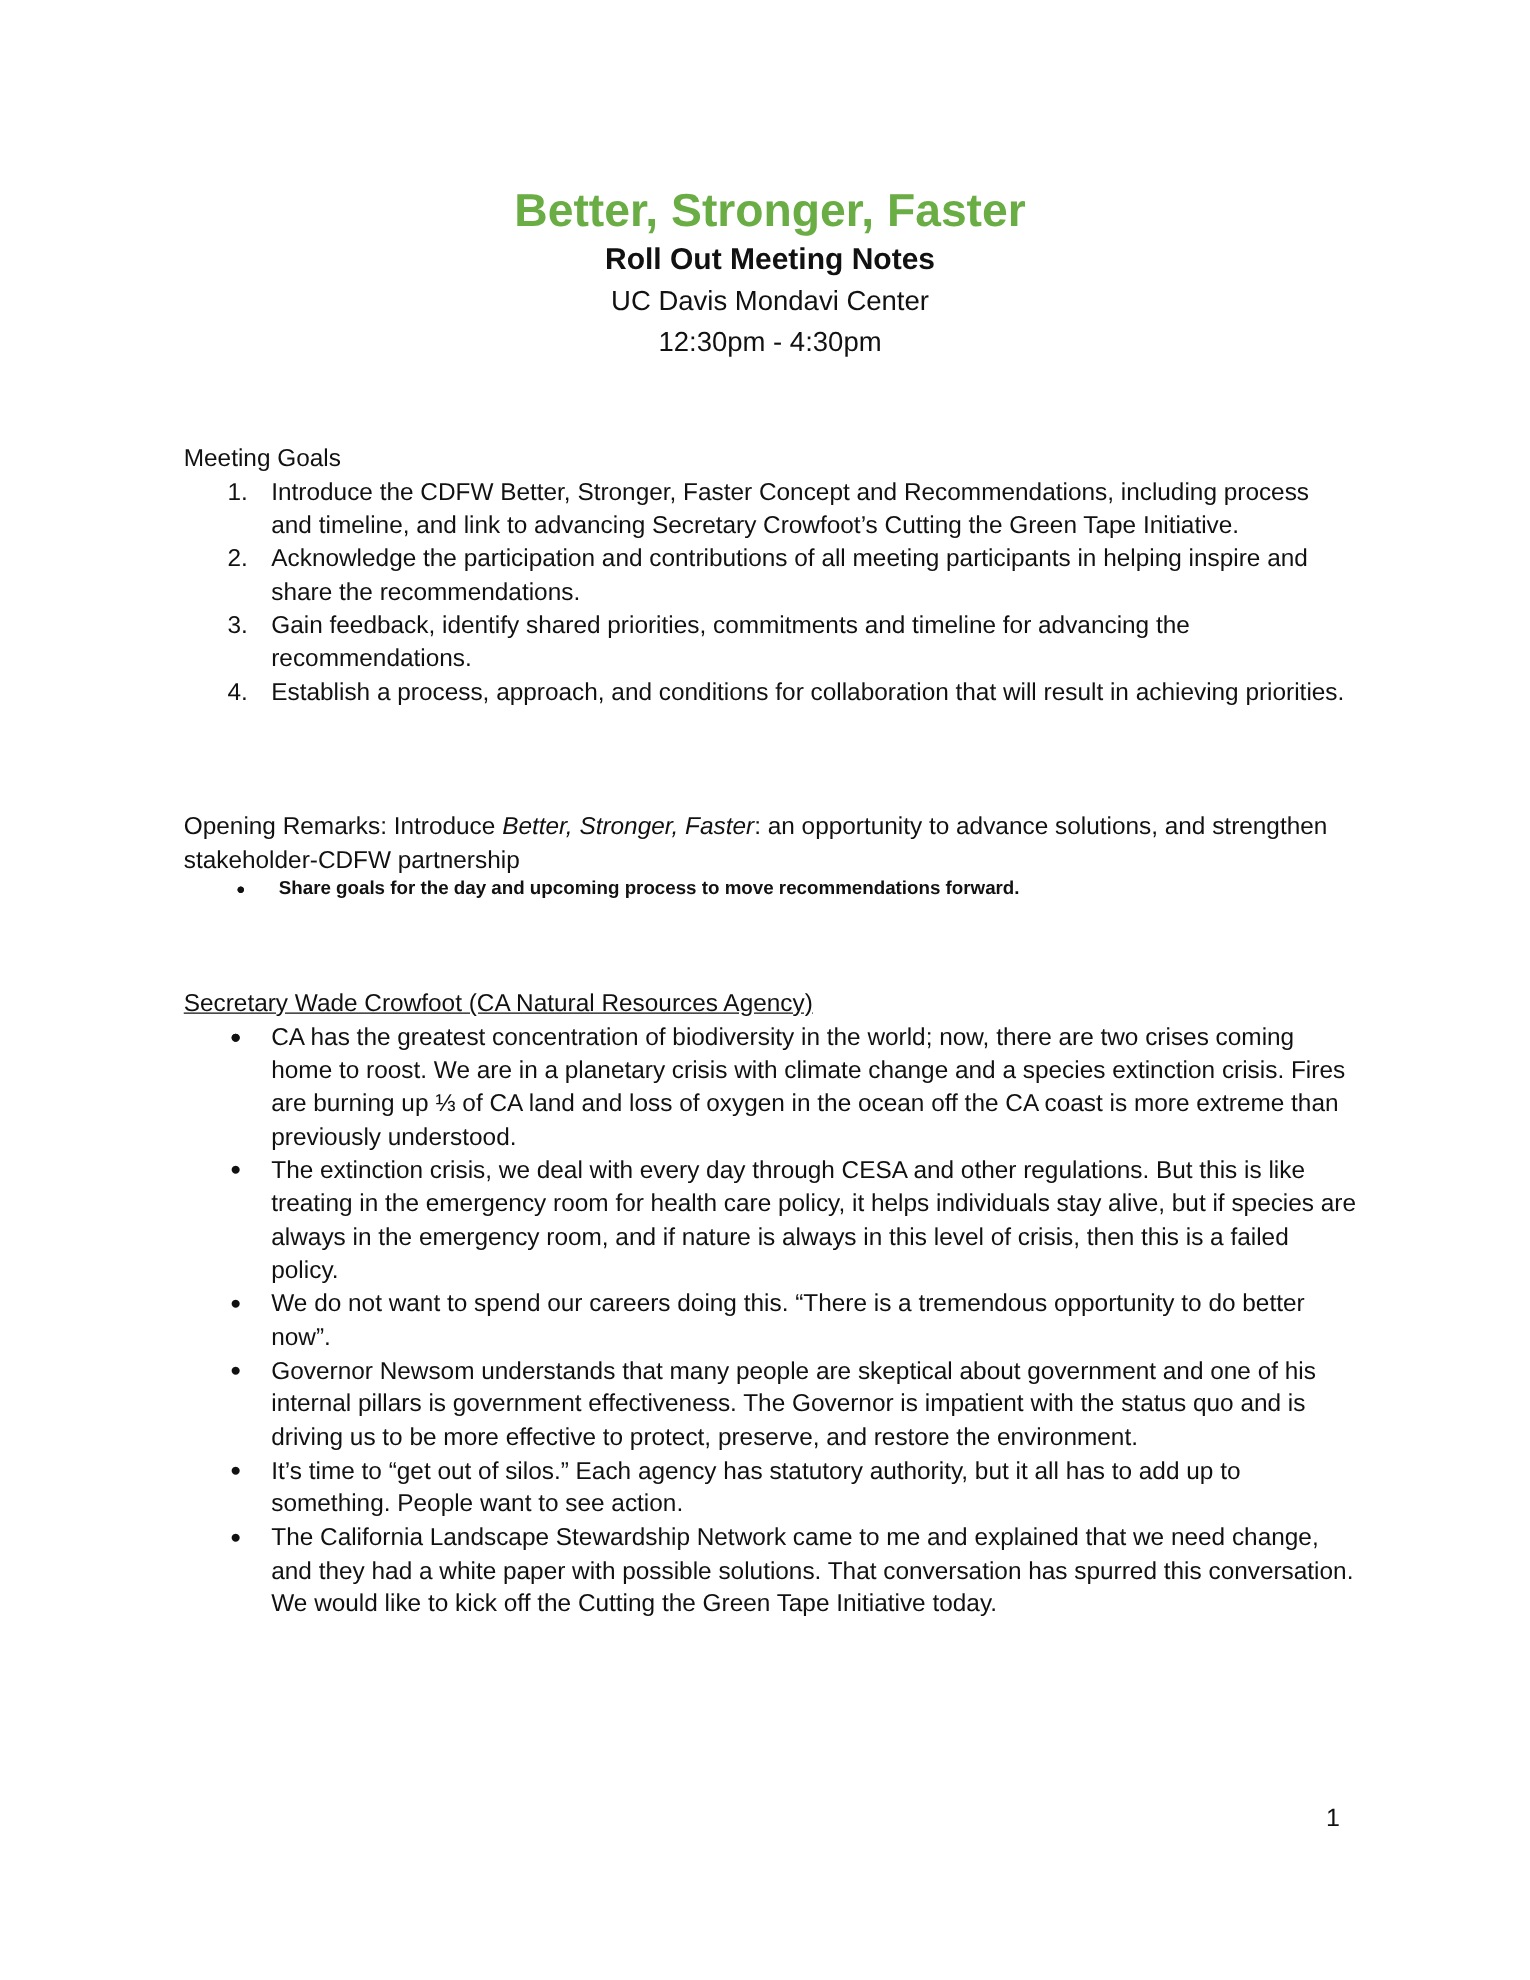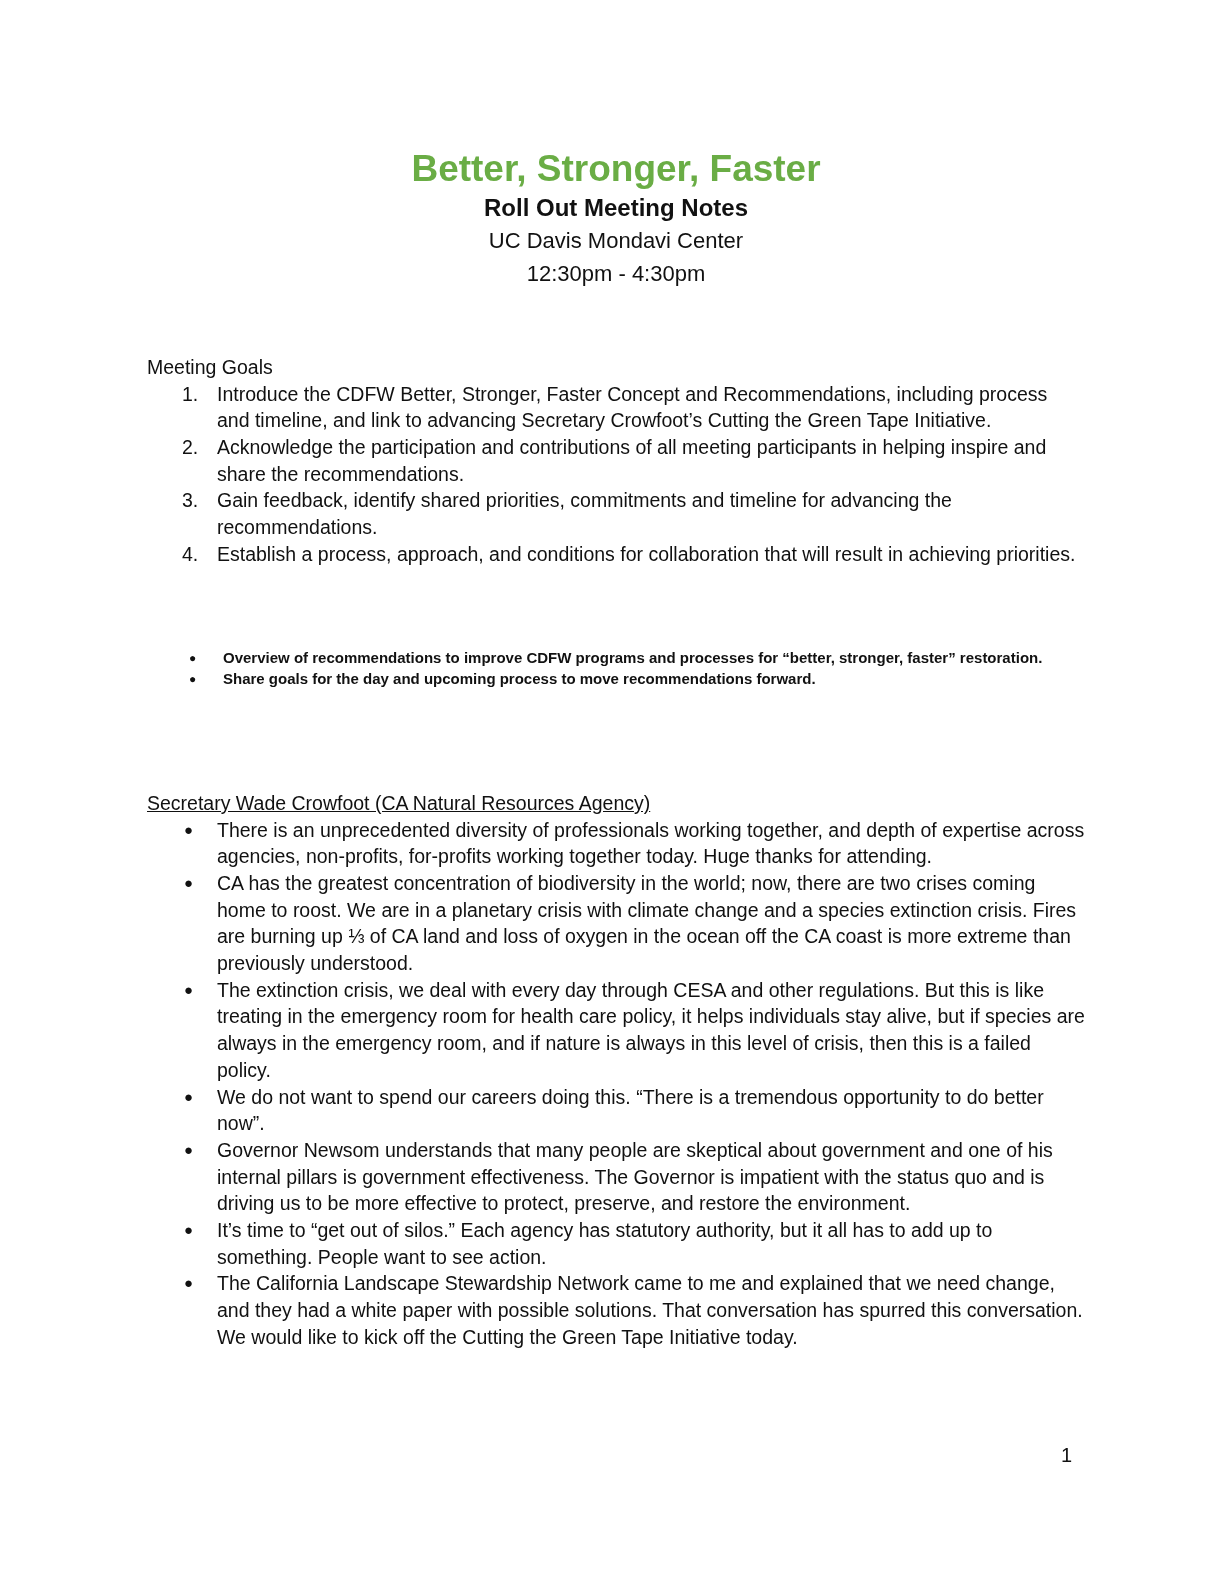--- a/index.html
+++ b/index.html
@@ -37,30 +37,31 @@
     <h3 class="sec-head">Meeting Goals</h3>
     <ol>
       <li class="item"><span class="marker">1.</span><span>Introduce the CDFW Better, Stronger, Faster Concept and Recommendations, including process and timeline, and link to advancing Secretary Crowfoot’s Cutting the Green Tape Initiative.</span></li>
       <li class="item"><span class="marker">2.</span><span>Acknowledge the participation and contributions of all meeting participants in helping inspire and share the recommendations.</span></li>
       <li class="item"><span class="marker">3.</span><span>Gain feedback, identify shared priorities, commitments and timeline for advancing the recommendations.</span></li>
       <li class="item"><span class="marker">4.</span><span>Establish a process, approach, and conditions for collaboration that will result in achieving priorities.</span></li>
     </ol>
   </div>
 
   <div class="section" style="top:648px;">
+    <h3 class="sec-head"><span>Opening Remarks: Introduce </span><em>Better, Stronger, Faster</em><span>: an opportunity to advance solutions, and strengthen stakeholder-CDFW partnership</span></h3>
     <ul class="small">
-      <li class="item"><span class="marker">●</span><span>Overview of recommendations to improve CDFW programs and processes for “better, stronger, faster” restoration.</span></li>
+      <li class="item"><span class="marker">●</span></li>
       <li class="item"><span class="marker">●</span><span>Share goals for the day and upcoming process to move recommendations forward.</span></li>
     </ul>
   </div>
 
   <div class="section" style="top:790px; width:940px;">
     <h3 class="sec-head u">Secretary Wade Crowfoot (CA Natural Resources Agency)</h3>
     <ul class="bul">
-      <li class="item"><span class="marker">●</span><span>There is an unprecedented diversity of professionals working together, and depth of expertise across agencies, non-profits, for-profits working together today. Huge thanks for attending.</span></li>
+      <li class="item"><span class="marker">●</span></li>
       <li class="item"><span class="marker">●</span><span>CA has the greatest concentration of biodiversity in the world; now, there are two crises coming home to roost. We are in a planetary crisis with climate change and a species extinction crisis. Fires are burning up ⅓ of CA land and loss of oxygen in the ocean off the CA coast is more extreme than previously understood.</span></li>
       <li class="item"><span class="marker">●</span><span>The extinction crisis, we deal with every day through CESA and other regulations. But this is like treating in the emergency room for health care policy, it helps individuals stay alive, but if species are always in the emergency room, and if nature is always in this level of crisis, then this is a failed policy.</span></li>
       <li class="item"><span class="marker">●</span><span>We do not want to spend our careers doing this. “There is a tremendous opportunity to do better now”.</span></li>
       <li class="item"><span class="marker">●</span><span>Governor Newsom understands that many people are skeptical about government and one of his internal pillars is government effectiveness. The Governor is impatient with the status quo and is driving us to be more effective to protect, preserve, and restore the environment.</span></li>
       <li class="item"><span class="marker">●</span><span>It’s time to “get out of silos.” Each agency has statutory authority, but it all has to add up to something. People want to see action.</span></li>
       <li class="item"><span class="marker">●</span><span>The California Landscape Stewardship Network came to me and explained that we need change, and they had a white paper with possible solutions. That conversation has spurred this conversation. We would like to kick off the Cutting the Green Tape Initiative today.</span></li>
     </ul>
   </div>
 
   <div class="pagenum">1</div>

